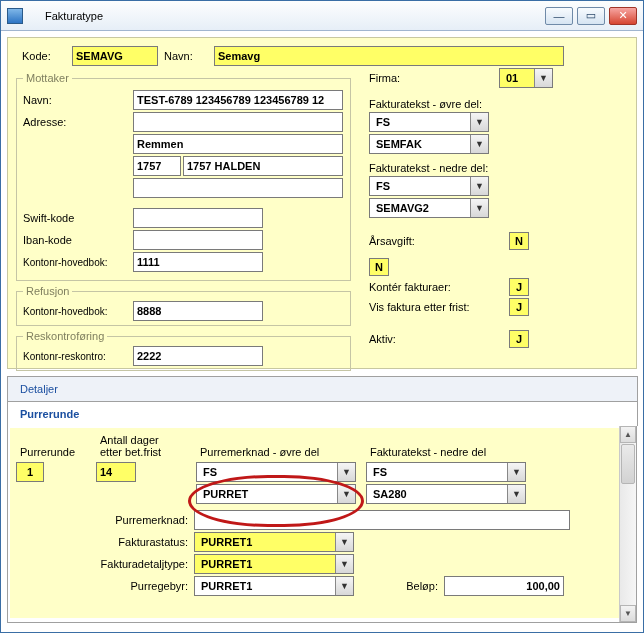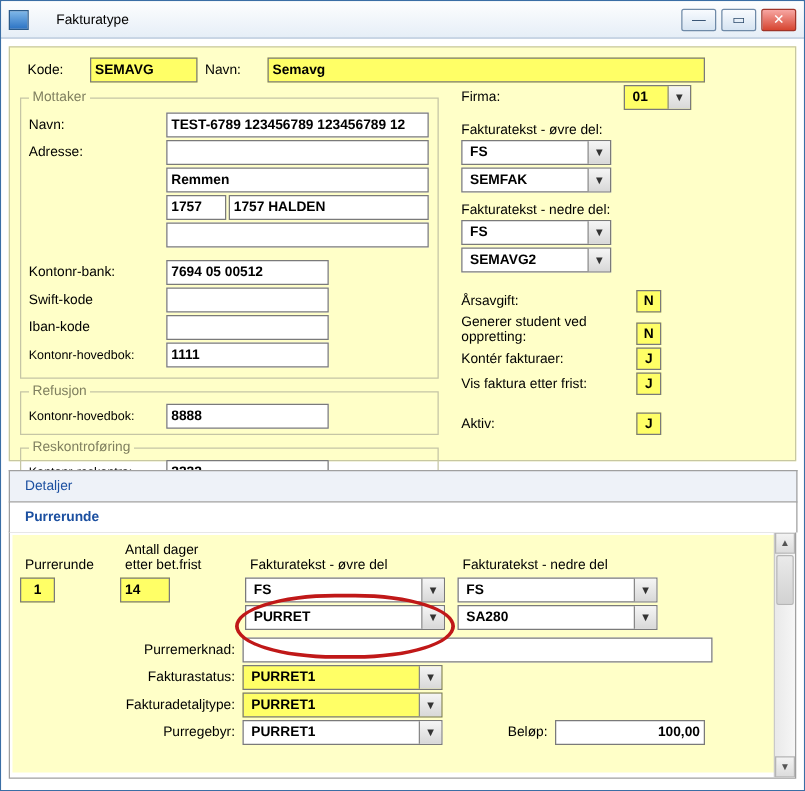--- a/index.html
+++ b/index.html
@@ -91,24 +91,20 @@
                 <span class="lbl"></span>
               <input class="txt" style="width: 48px; font-weight: bold; margin-right: 2px;" value="1757">
               <input class="txt" style="width: 160px; font-weight: bold;" value="1757 HALDEN">
               </div>
             <div class="row">
                 <span class="lbl"></span>
               <input class="txt" style="width: 210px;" value="">
               </div>
             <div style="height:6px"></div>
             <div class="row">
-                <span class="lbl">Kontonr-bank:</span>
-              <input class="txt" style="width: 130px; font-weight: bold;" value="7694 05 00512">
-              </div>
-            <div class="row">
                 <span class="lbl">Swift-kode</span>
               <input class="txt" style="width: 130px;" value="">
               </div>
             <div class="row">
                 <span class="lbl">Iban-kode</span>
               <input class="txt" style="width: 130px;" value="">
               </div>
             <div class="row">
                 <span class="lbl" style="font-size:10px">Kontonr-hovedbok:</span>
               <input class="txt" style="width: 130px; font-weight: bold;" value="1111">
@@ -167,21 +163,20 @@
                 <span class="val">SEMAVG2</span>
                 <span class="btn">▼</span>
               </div>
             </div>
           <div style="height:10px"></div>
           <div class="row">
               <span style="width:140px">Årsavgift:</span>
               <span class="flag">N</span>
             </div>
           <div class="row" style="align-items:flex-start">
-              <span style="width:140px">Generer student ved oppretting:</span>
               <span class="flag" style="margin-top:6px">N</span>
             </div>
           <div class="row">
               <span style="width:140px">Kontér fakturaer:</span>
               <span class="flag">J</span>
             </div>
           <div class="row">
               <span style="width:140px">Vis faktura etter frist:</span>
               <span class="flag">J</span>
             </div>
@@ -196,21 +191,21 @@
 
     <div class="tabstrip">
       <div class="tab">Detaljer</div>
       <div class="tab active">Purrerunde</div>
     </div>
     <div class="tabpanel">
       <div class="tabinner">
         <div class="hdr">
           <div class="c1"><br><span>Purrerunde</span></div>
           <div class="c2"><span>Antall dager</span><br><span>etter bet.frist</span></div>
-          <div class="c3"><br><span>Fakturatekst - øvre del</span></div>
+          <div class="c3"><br><span>Purremerknad - øvre del</span></div>
           <div class="c4"><br><span>Fakturatekst - nedre del</span></div>
         </div>
         <div class="datarow">
           <div class="c1"><input class="txt ylw" style="font-weight: bold; text-align: center;" value="1"></div>
           <div class="c2"><input class="txt ylw" style="font-weight: bold; " value="14"></div>
           <div class="c3">
               <div class="sel" style="width:160px;font-weight:bold">
                 <span class="val">FS</span>
                 <span class="btn">▼</span>
               </div>

